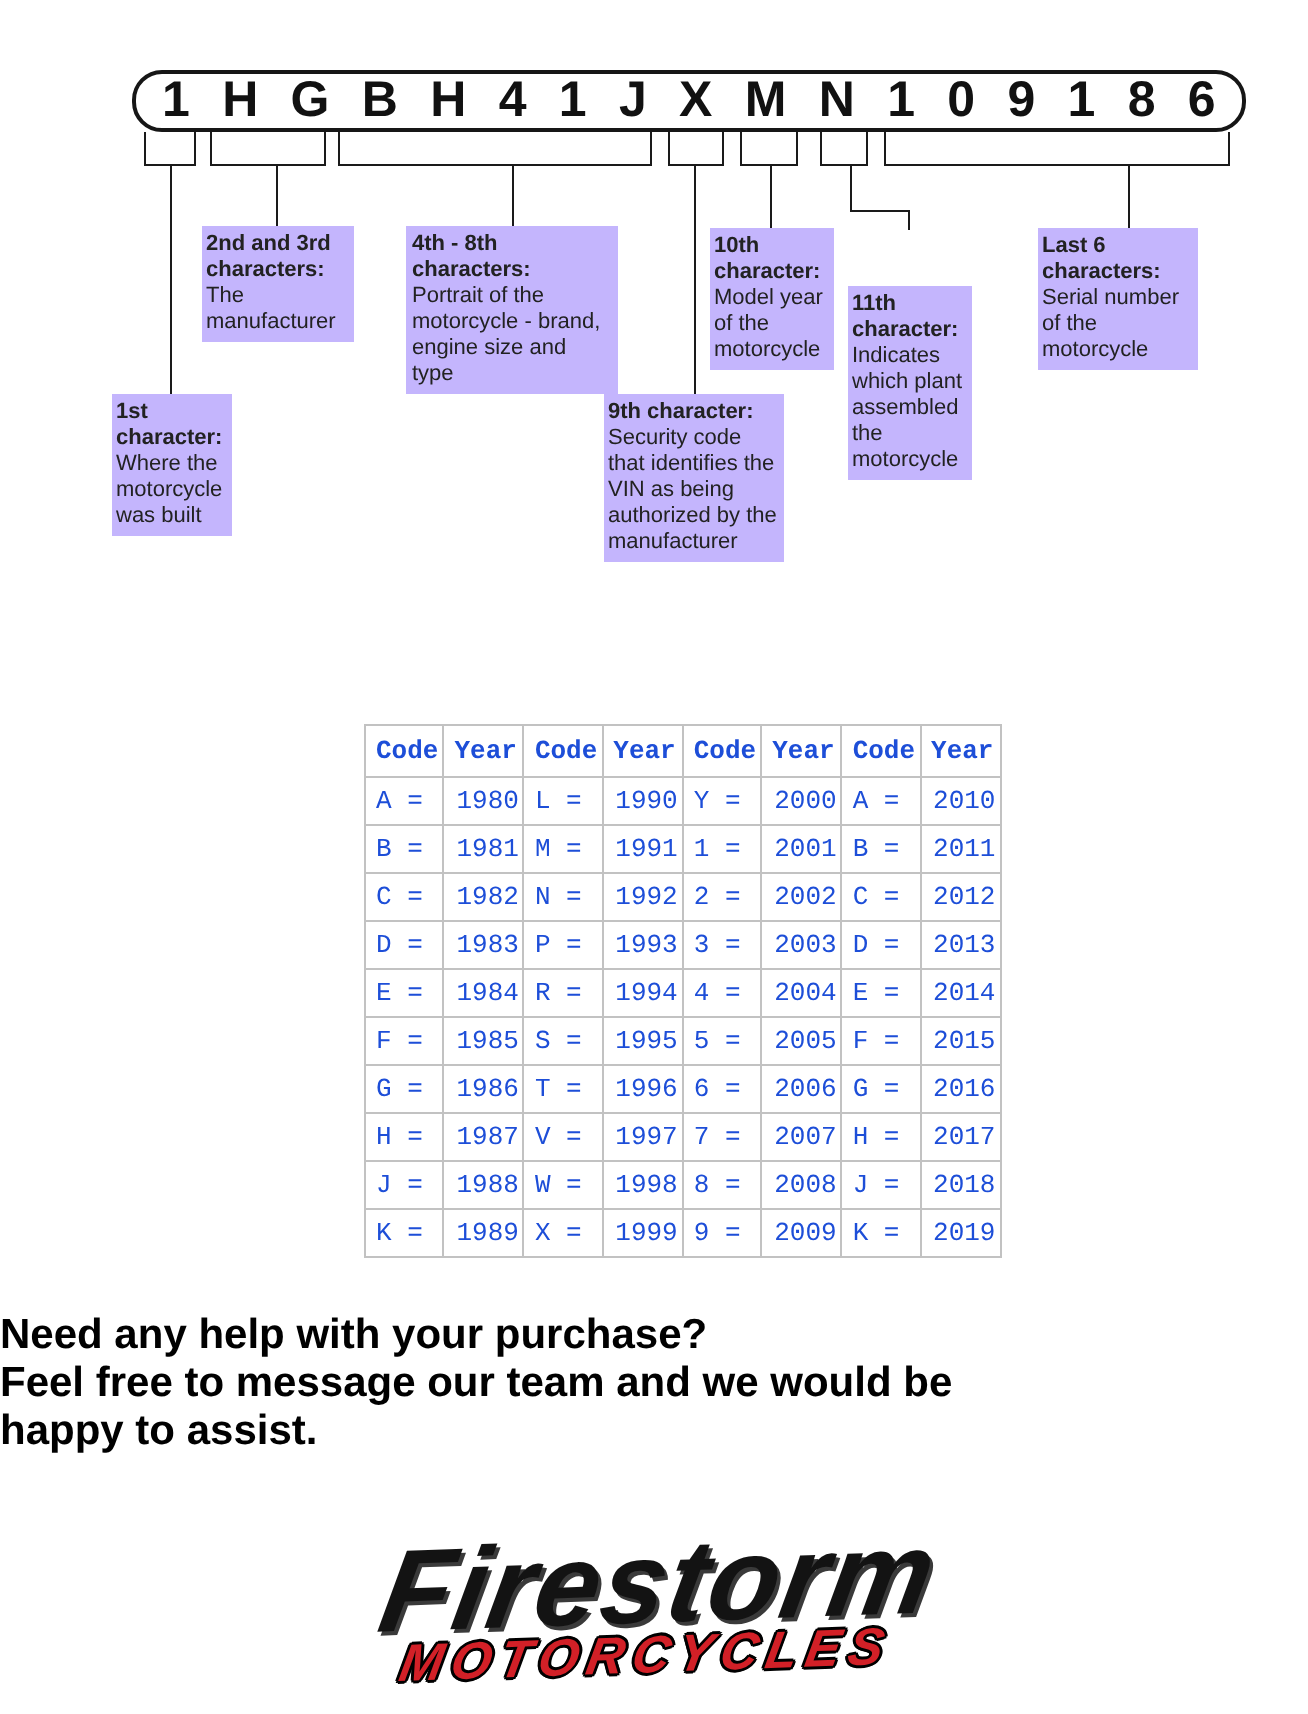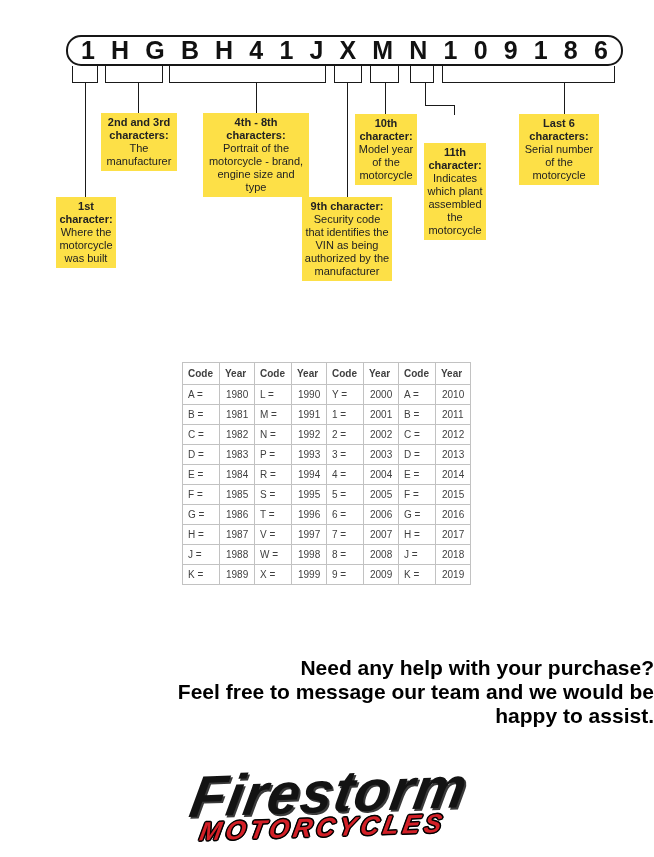--- a/index.html
+++ b/index.html
@@ -58,24 +58,23 @@
   #drop-4  { left: 347px; top: 83px; height: 114px; }
   #drop-5  { left: 385px; top: 83px; height: 31px; }
   #drop-6a { left: 425px; top: 83px; height: 23px; }
   #drop-6b { left: 425px; top: 105px; width: 30px; }
   #drop-6c { left: 454px; top: 105px; height: 10px; }
   #drop-7  { left: 564px; top: 83px; height: 32px; }
 
   
   .callout {
     position: absolute;
-    background: #fde047;
+    background: #c4b5fd;
     font-size: 11px;
     line-height: 13px;
-    text-align: center;
     padding: 3px 2px;
     color: #222;
   }
   .callout .callout-title { display: block; font-weight: bold; }
   .callout .callout-body  { display: block; }
 
   #callout-1st    { left: 56px;  top: 197px; width: 60px; }
   #callout-2nd3rd { left: 101px; top: 113px; width: 76px; }
   #callout-4th8th { left: 203px; top: 113px; width: 106px; padding: 3px 3px; }
   #callout-9th    { left: 302px; top: 197px; width: 90px; }
@@ -90,22 +89,23 @@
     font-size: 11.5px;
     color: #111;
     white-space: pre-wrap;
   }
 
   
   .year-table {
     position: absolute;
     left: 182px; top: 362px;
     border-collapse: collapse;
-    font-size: 10px;
-    color: #404040;
+    font-size: 13px;
+    color: #1d4ed8;
+    font-family: Liberation Mono, monospace;
   }
   .year-table th, .year-table td {
     border: 1px solid #c2c2c2;
     font-weight: normal;
     text-align: left;
     white-space: nowrap;
   }
   .year-table th {
     font-weight: bold;
     padding: 5px 2px 5px 5px;
@@ -113,21 +113,21 @@
   .year-table td { padding: 4px 2px 4px 5px; }
   .year-table .code-col { width: 37px; }
   .year-table .year-col { width: 35px; }
   .year-table td.year-cell { padding-left: 6px; }
 
   
   .help-text {
     position: absolute;
     left: 0; top: 656px;
     width: 654px;
-    text-align: right;
+    text-align: left;
     font-size: 21px;
     font-weight: bold;
     line-height: 24px;
     color: #000;
   }
 
   
   .logo {
     position: absolute;
     left: 0; top: 764px;

